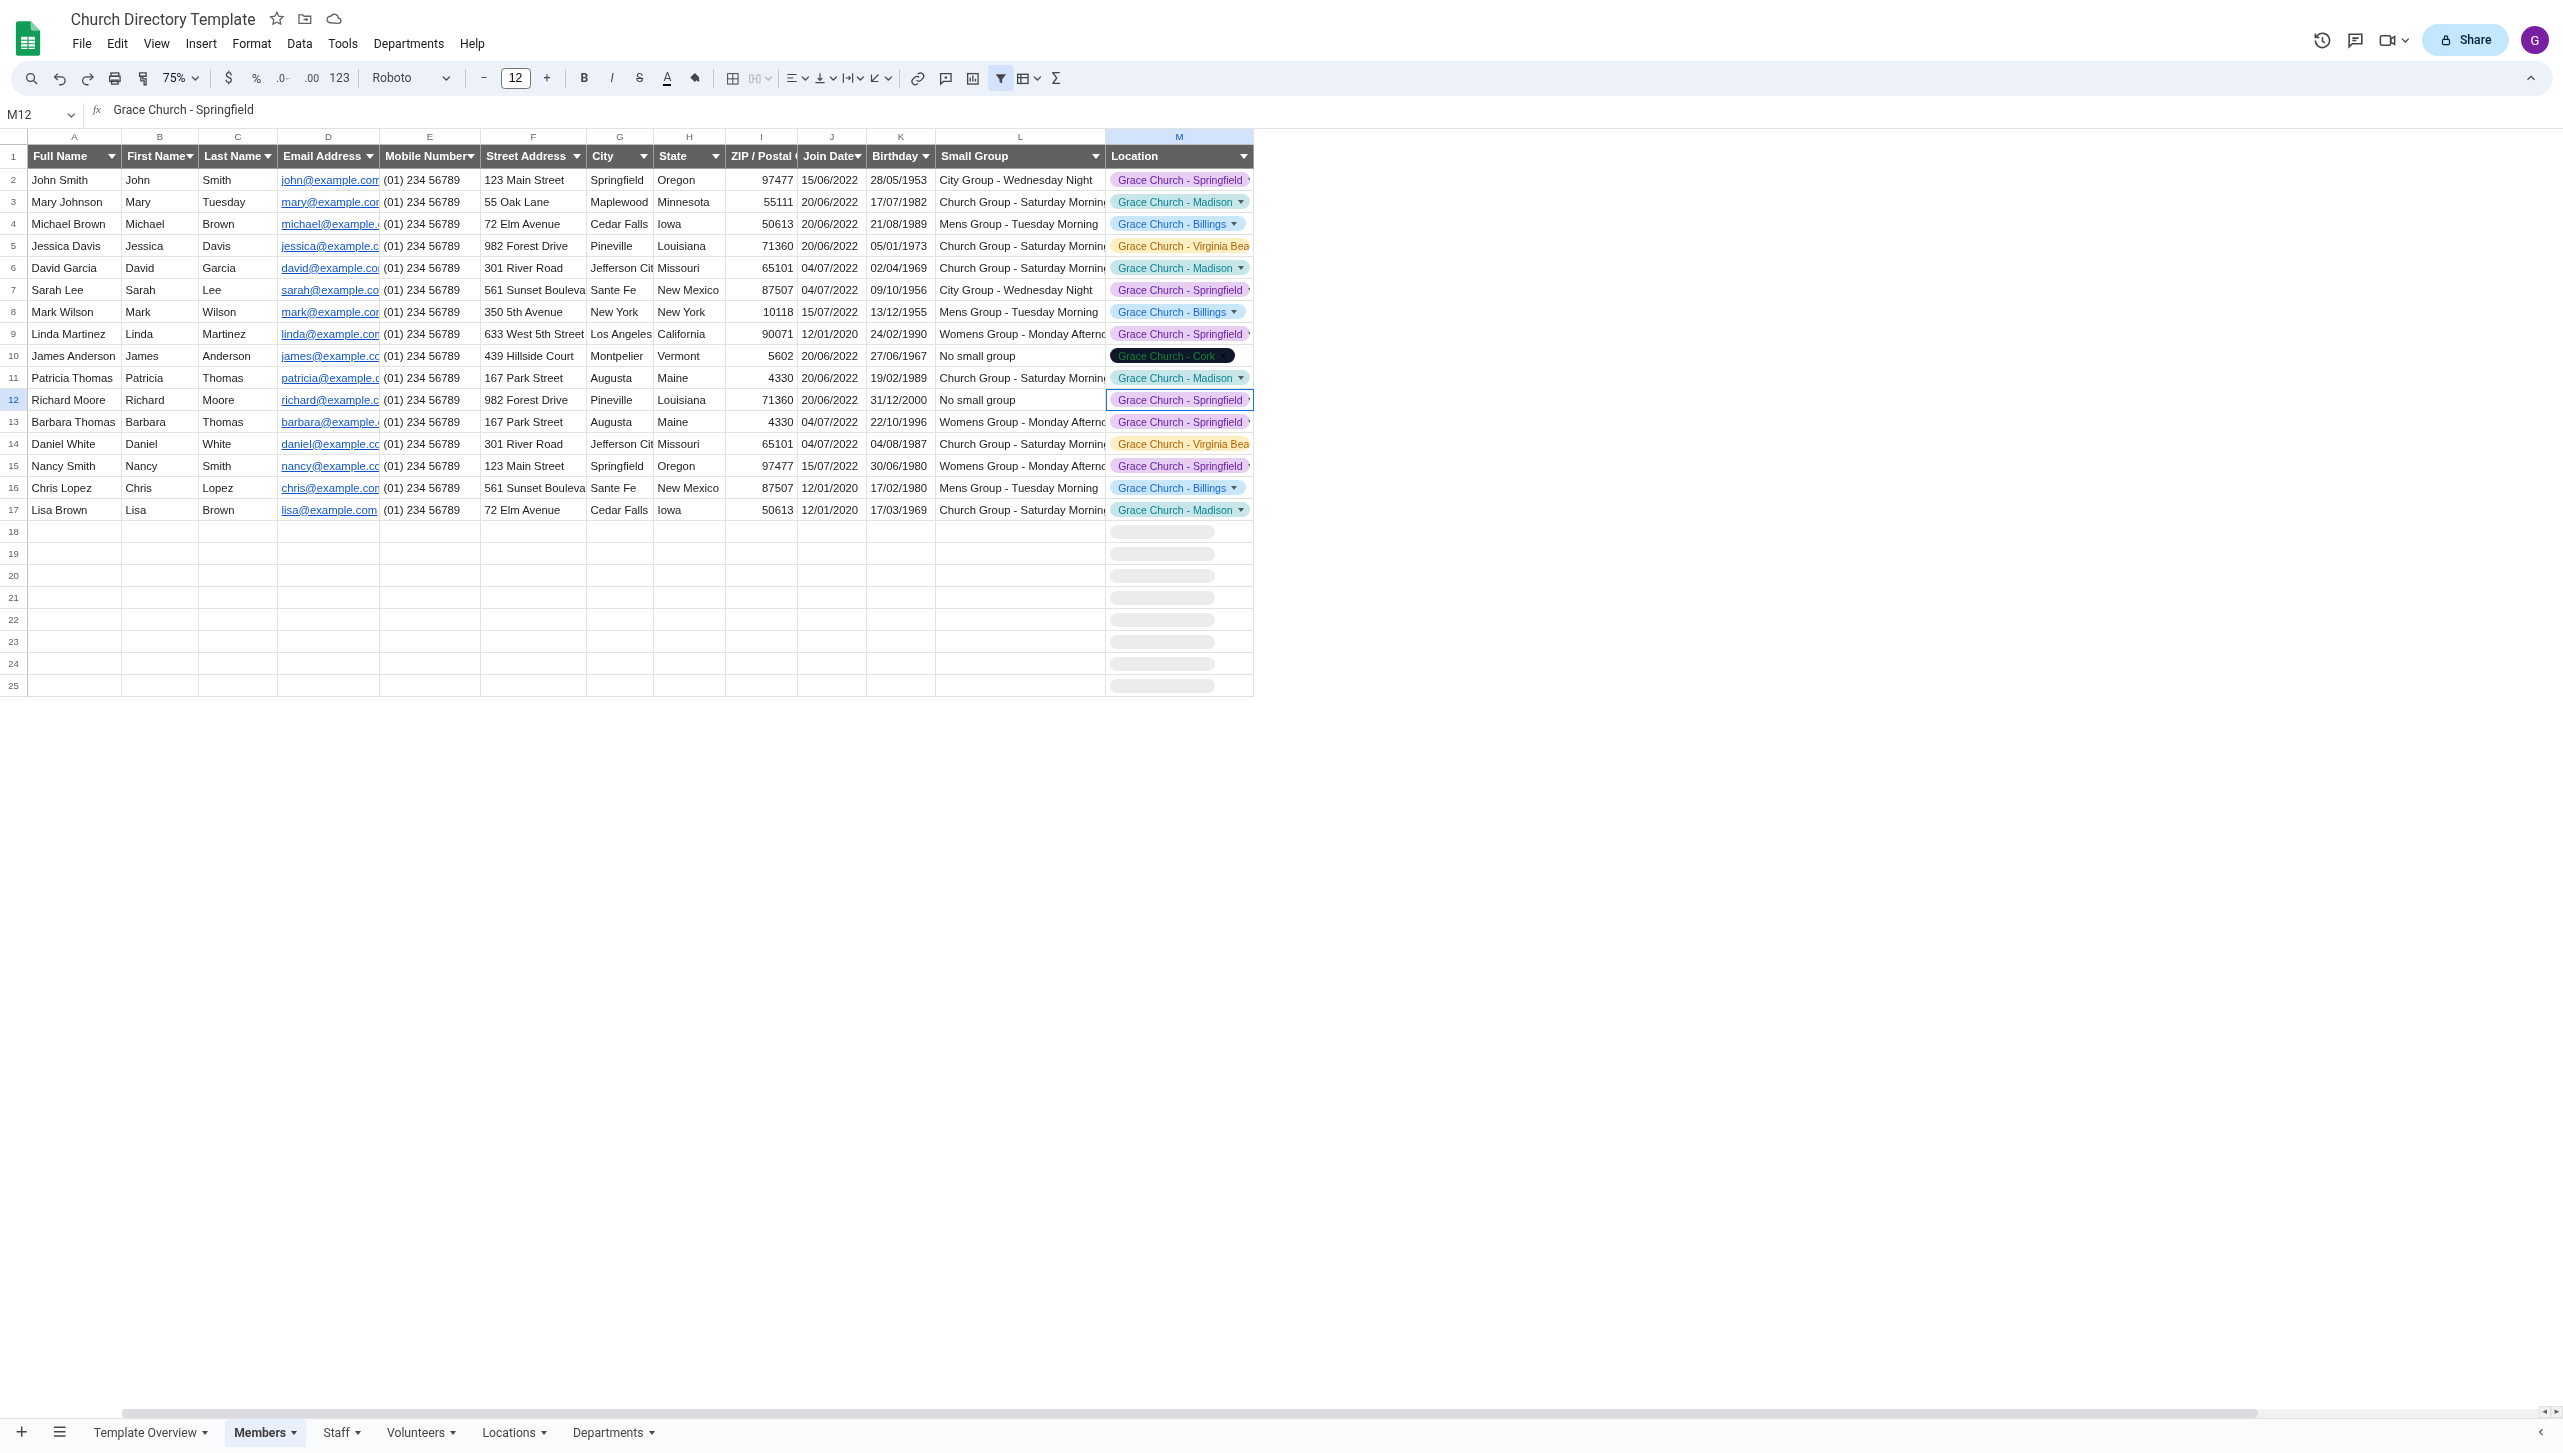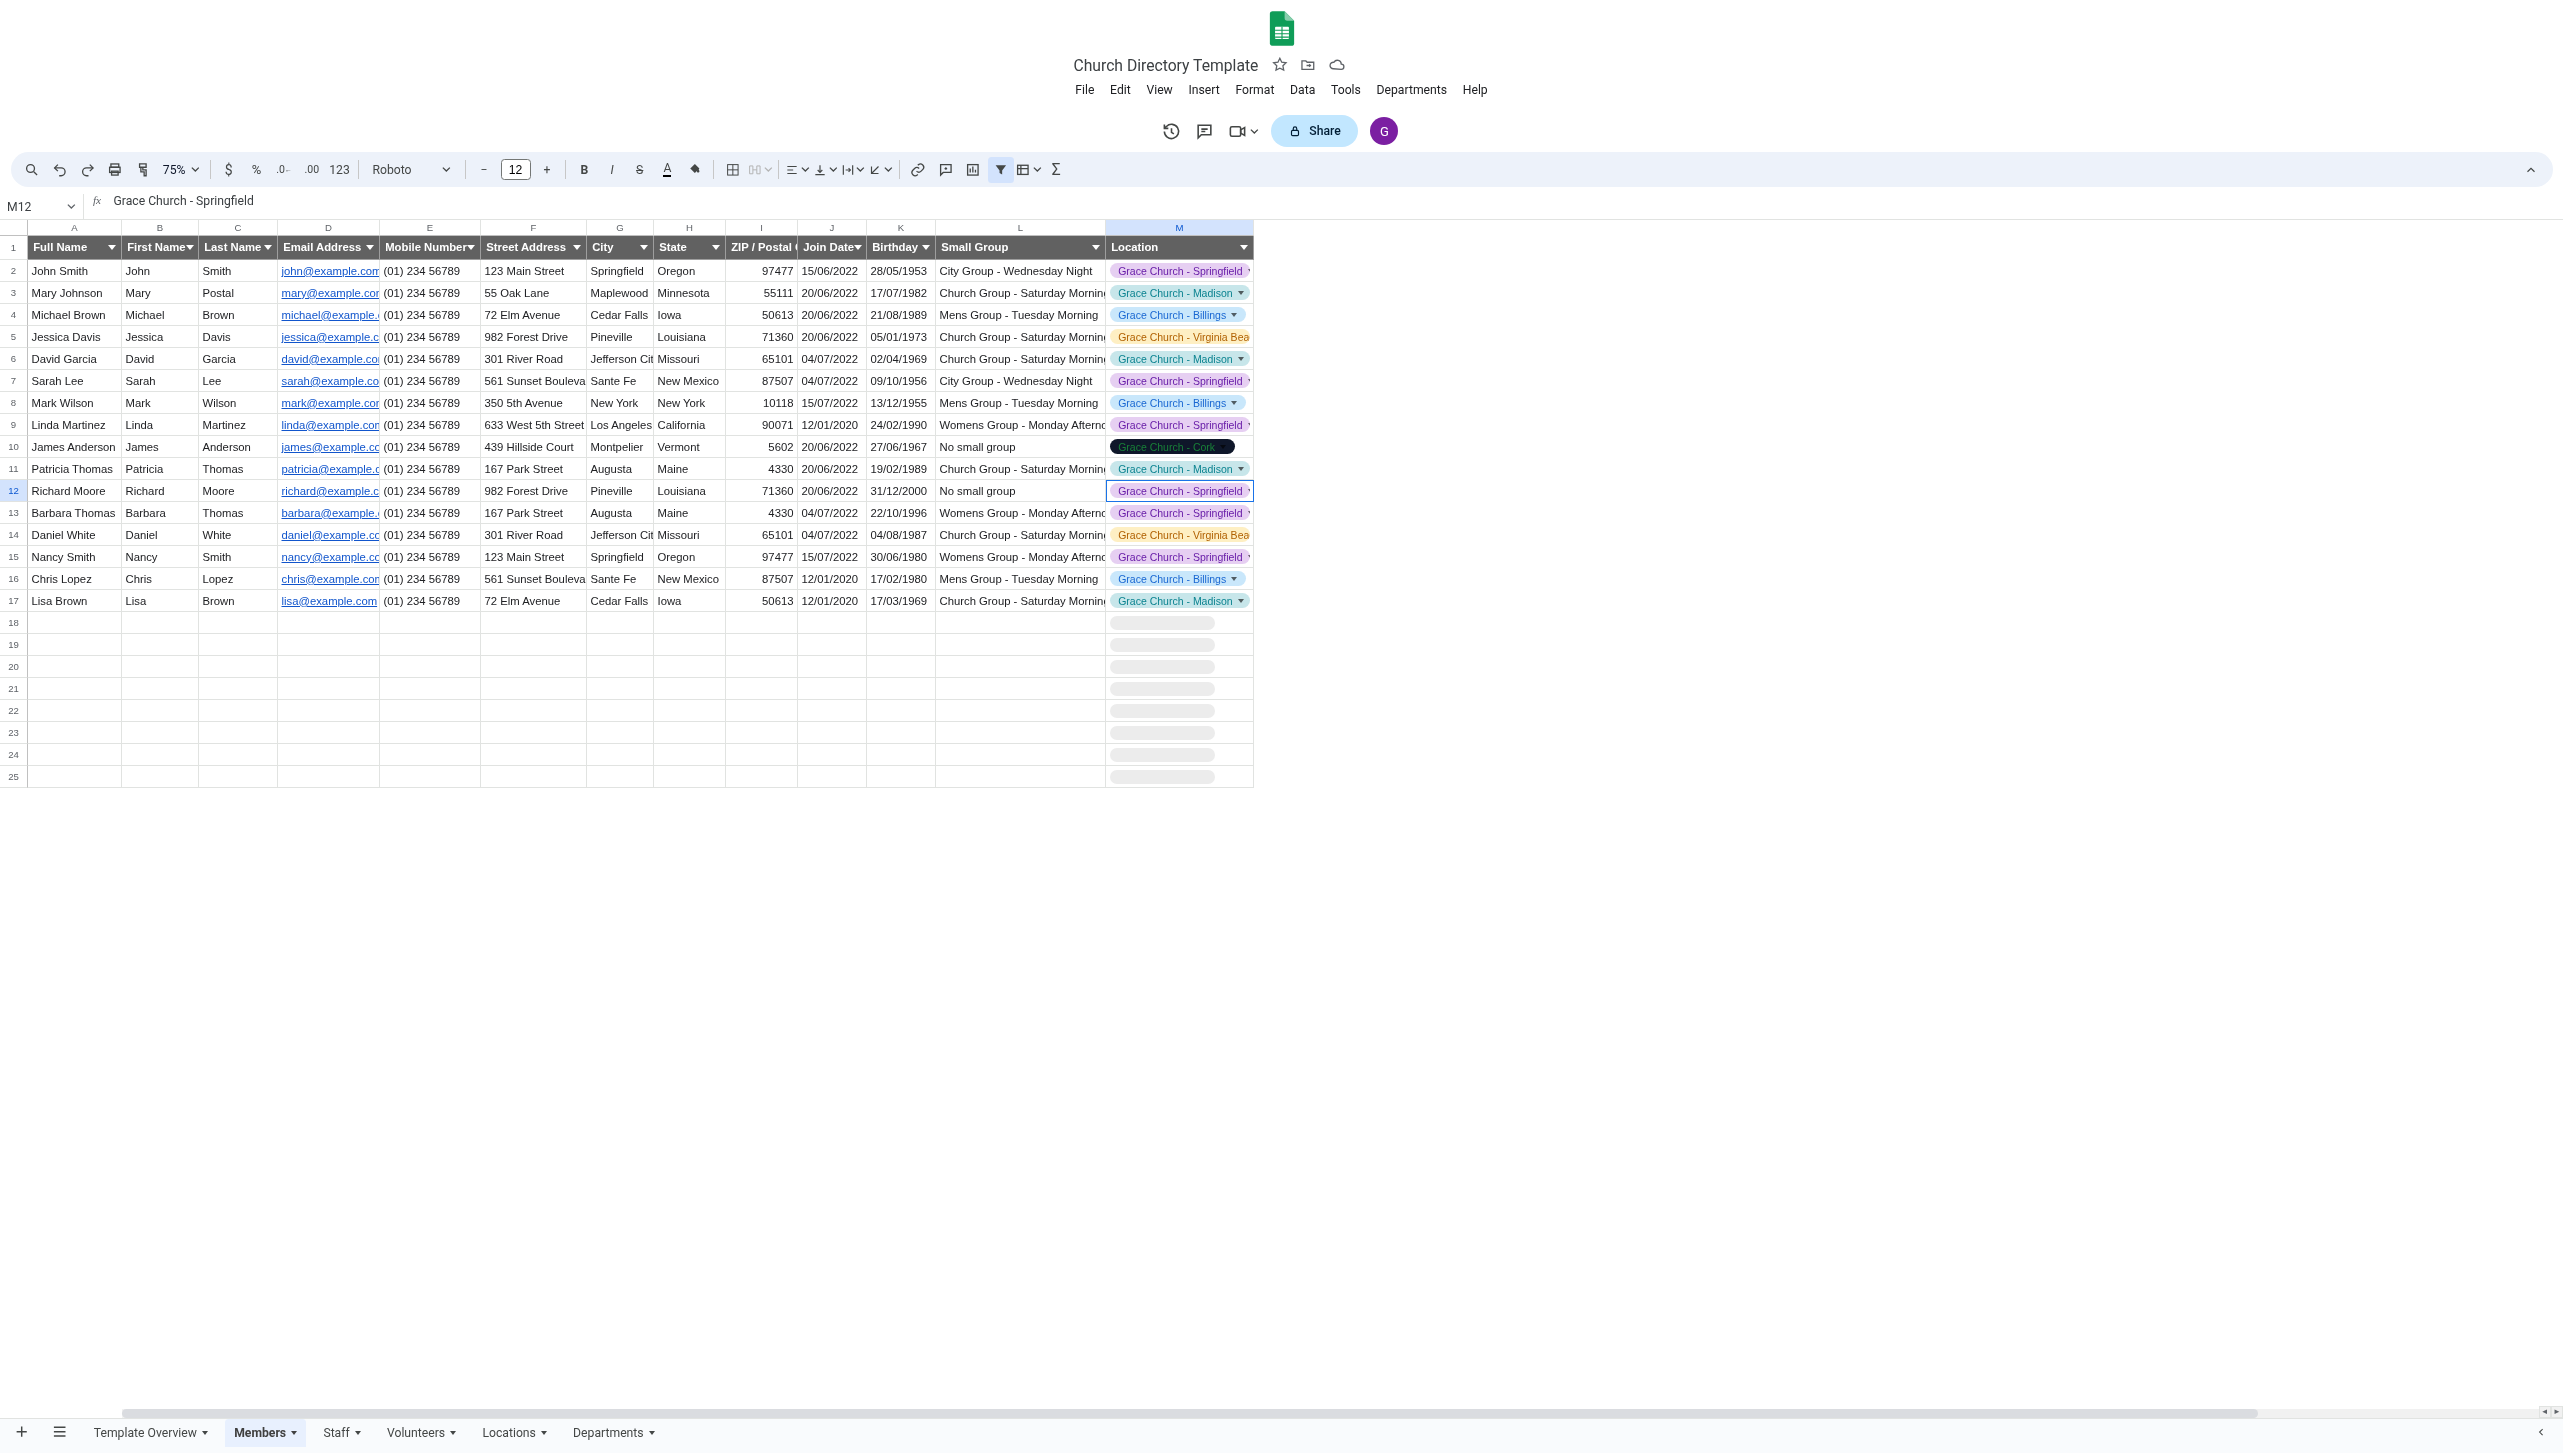--- a/index.html
+++ b/index.html
@@ -1,21 +1,21 @@
 <!DOCTYPE html>
 <html style="font-size:14px"><head>
 <meta charset="utf-8">
 <style>
 * { box-sizing: border-box; margin: 0; padding: 0; }
 body { font-family: "Google Sans", Roboto, Arial, sans-serif; font-size: 11.3px; color: #3c4043; background: #fff; overflow: hidden; }
 
 .app-shell { display: flex; flex-direction: column; height: 100vh; }
 
 
-.titlebar { display: flex; align-items: center; padding: 7px 10.5px 0 10.5px; gap: 8px; flex-direction: column; }
+.titlebar { display: flex; align-items: flex-end; padding: 7px 10.5px 0 10.5px; gap: 20px; }
 .logo { width: 35px; height: 35px; display: flex; align-items: center; justify-content: center; margin-top: 3.5px; }
 .title-area { flex: 1; display: flex; flex-direction: column; }
 .title-row { display: flex; align-items: center; gap: 8.7px; height: 24.4px; }
 .doc-title { font-size: 15.7px; color: #3c4043; padding: 1.7px 5.2px; }
 .title-icons { display: flex; gap: 10.5px; align-items: center; }
 .title-icon { width: 17.4px; height: 17.4px; color: #5f6368; cursor: pointer; }
 .menubar { display: flex; gap: 1.7px; height: 24.4px; align-items: center; }
 .menu-item { font-size: 12.2px; color: #202124; padding: 3.5px 7px; border-radius: 3.5px; cursor: pointer; }
 .right-actions { display: flex; align-items: center; gap: 12.2px; padding-right: 3.5px; margin-top: 5.2px; }
 .ract-icon { width: 21px; height: 21px; color: #444746; cursor: pointer; display: flex; align-items: center; justify-content: center; }
@@ -418,21 +418,21 @@
         <div class="cell">City Group - Wednesday Night</div>
         <div class="cell">
           <span class="chip" style="background: rgb(230, 207, 242); color: rgb(104, 29, 168);">
             <span>Grace Church - Springfield</span>
             <span class="chip-arrow"></span>
           </span>
         </div>
         <div class="row-head">3</div>
         <div class="cell">Mary Johnson</div>
         <div class="cell">Mary</div>
-        <div class="cell">Postal</div>
+        <div class="cell">Tuesday</div>
         <div class="cell link">mary@example.com</div>
         <div class="cell">(01) 234 56789</div>
         <div class="cell">55 Oak Lane</div>
         <div class="cell">Maplewood</div>
         <div class="cell">Minnesota</div>
         <div class="cell num">55111</div>
         <div class="cell">20/06/2022</div>
         <div class="cell">17/07/1982</div>
         <div class="cell">Church Group - Saturday Morning</div>
         <div class="cell">

